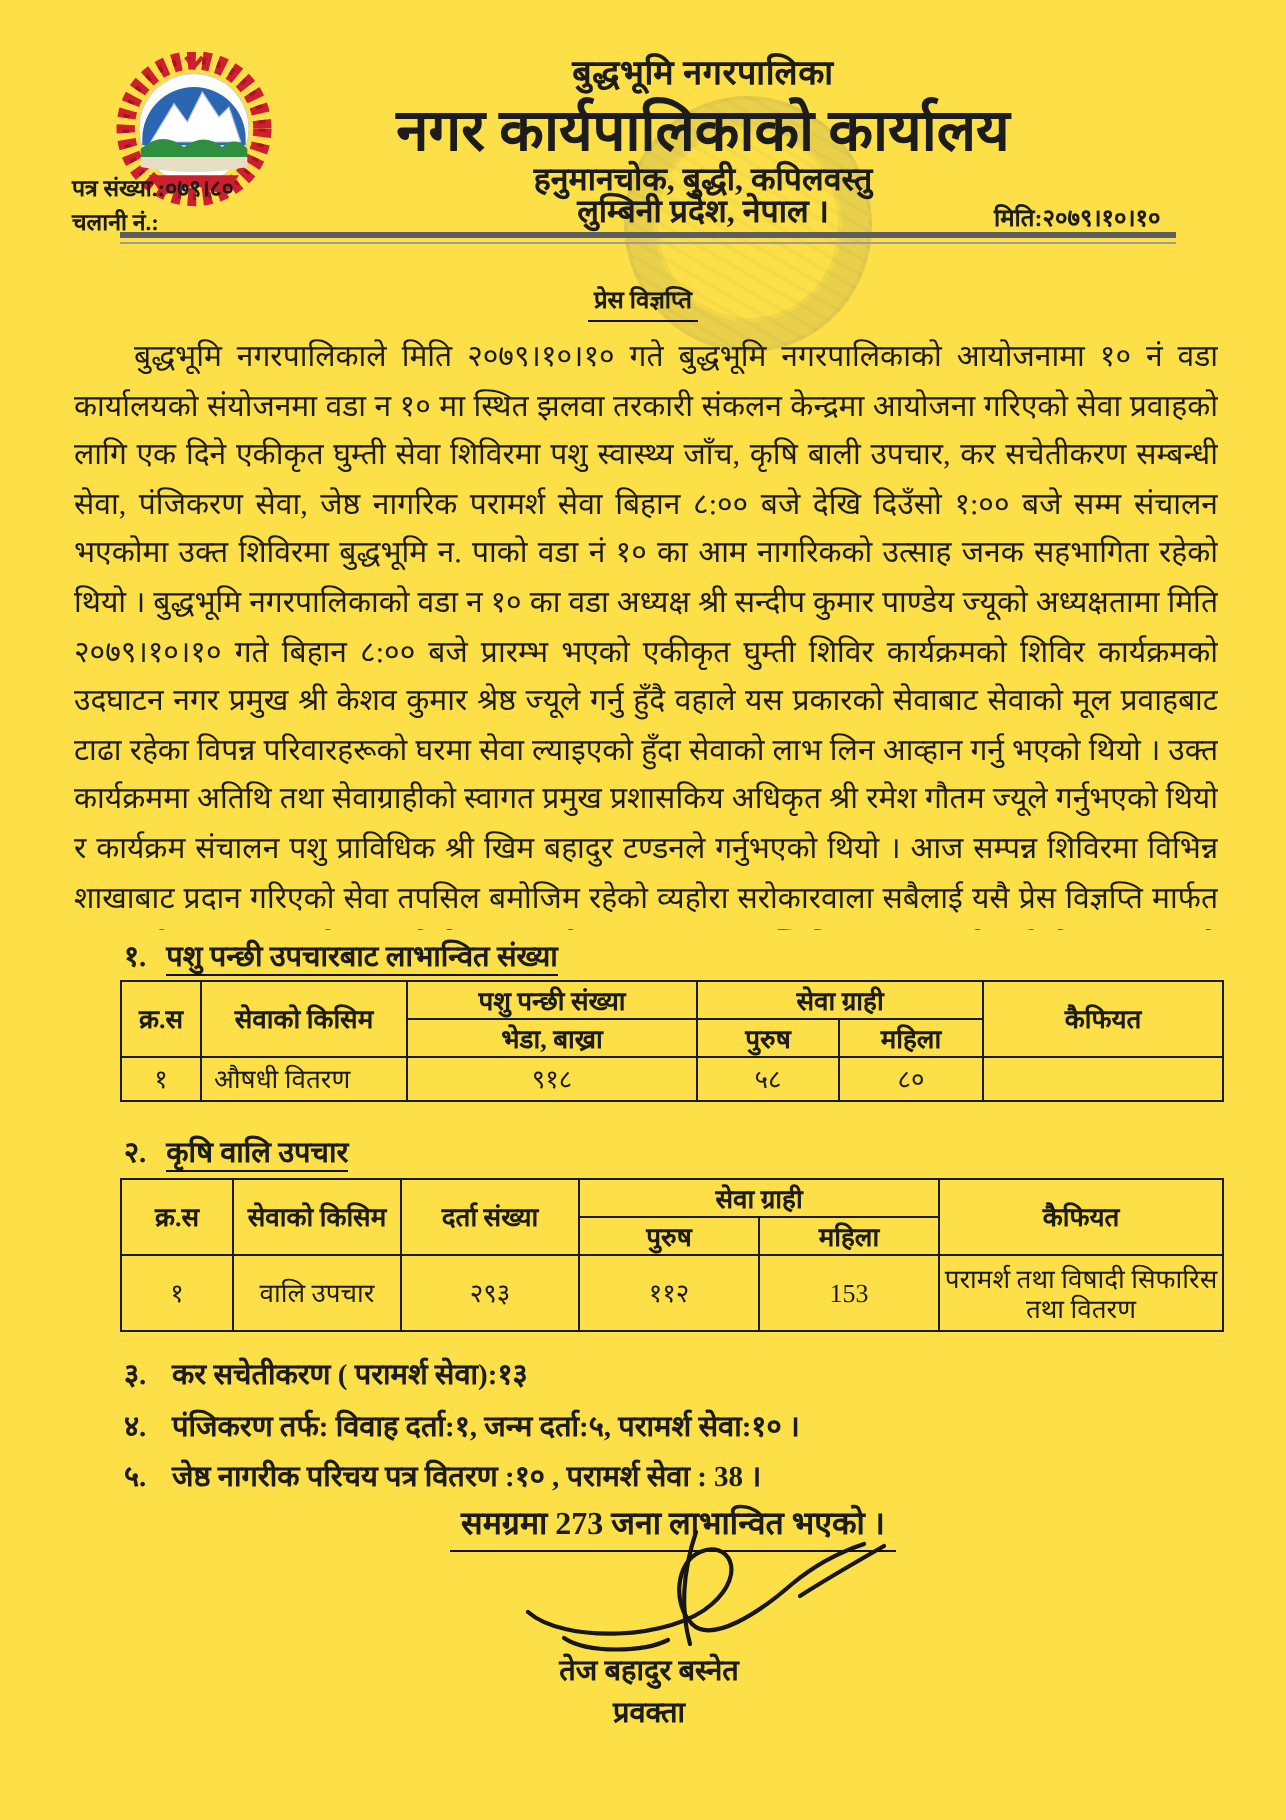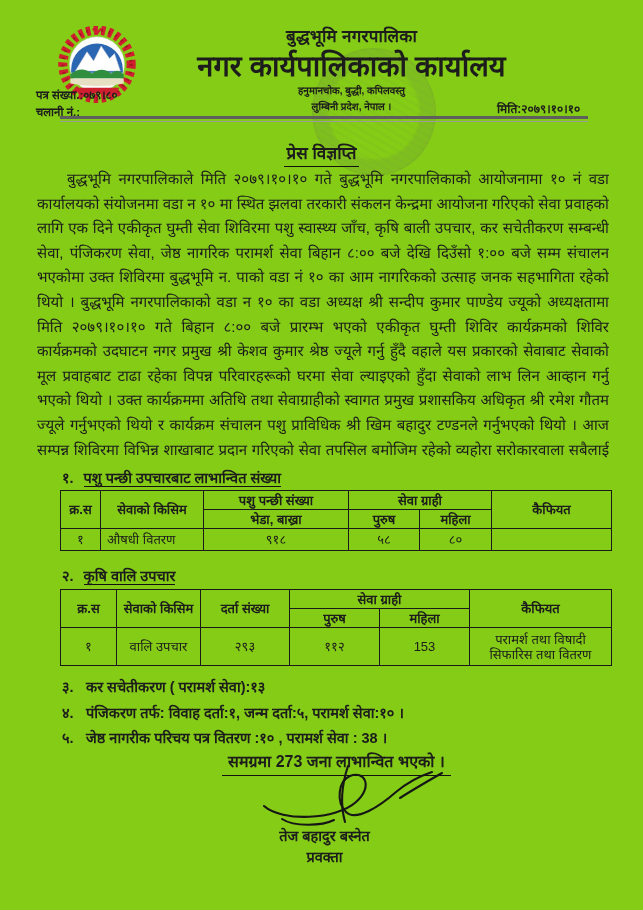--- a/index.html
+++ b/index.html
@@ -1,40 +1,40 @@
 <!DOCTYPE html>
 <html><head>
 <meta charset="utf-8">
 <style>
   html,body{margin:0;padding:0;background:#e8e8e8;}
   .page{
     position:relative; width:643px; height:910px; margin:0 auto;
-    background:#84cc16; overflow:hidden;
-    font-family:Liberation Sans, sans-serif;
+    background:#fde047; overflow:hidden;
+    font-family:Liberation Serif, serif;
     color:#1c1c1c;
   }
   
   .emblem{position:absolute; left:54px; top:26px; width:86px; height:80px; z-index:2;}
   .head-center{position:absolute; left:120px; right:60px; top:24px; text-align:center; z-index:2;}
   .muni-name{font-size:17px; font-weight:700; letter-spacing:.3px;}
   .office-name{font-size:29px; font-weight:700; line-height:34px; margin-top:2px;}
-  .addr{font-size:10px; font-weight:700; line-height:16px;}
+  .addr{font-size:16px; font-weight:700; line-height:16px;}
   .ref-left{position:absolute; left:36px; top:87px; font-size:11.5px; font-weight:700; line-height:17px; z-index:2;}
   .date-field{position:absolute; left:497px; top:100px; font-size:12px; font-weight:700; z-index:2;text-align:right;}
   .divider{position:absolute; left:60px; top:116px; width:528px; height:2px;
     border-top:3px solid #5e5e5e; border-bottom:1px solid #9c9c9c; z-index:3;}
   
   .stamp{position:absolute; left:312px; top:48px; width:120px; height:124px; border-radius:50%;
     border:2px solid rgba(90,90,90,.30);
     box-shadow:inset 0 0 0 13px rgba(110,110,110,.10), inset 0 0 0 15px rgba(90,90,90,.14);
     background:repeating-linear-gradient(38deg, rgba(100,100,100,.10) 0 2px, transparent 2px 7px);
     opacity:.55; z-index:1; transform:rotate(-8deg);}
   
   .press-title{position:absolute; left:0; width:643px; top:141px; text-align:center; z-index:2;}
-  .press-title span{display:inline-block; font-size:17px; font-weight:700;
+  .press-title span{display:inline-block; font-size:12px; font-weight:700;
     border-bottom:1.6px solid #111; padding:0 3px 2px;}
   .body-text{position:absolute; left:37px; top:167px; width:572px; height:298px; overflow:hidden;
     font-size:15px; line-height:24.6px; text-align:justify; text-indent:30px; z-index:2;}
   .sec-head{position:absolute; left:62px; font-size:14.5px; font-weight:700; z-index:2;}
   .sec-head .num{margin-right:10px;}
   .sec-head .ul{border-bottom:1.6px solid #111; padding-bottom:0;text-align:center;}
   table.t{position:absolute; left:60px; width:552px; border-collapse:collapse; table-layout:fixed; z-index:2;}
   table.t th, table.t td{border:1.2px solid #1a1a1a; font-size:13px; padding:0 2px;
     text-align:center; vertical-align:middle; line-height:15px;}
   table.t th{font-weight:700;}

